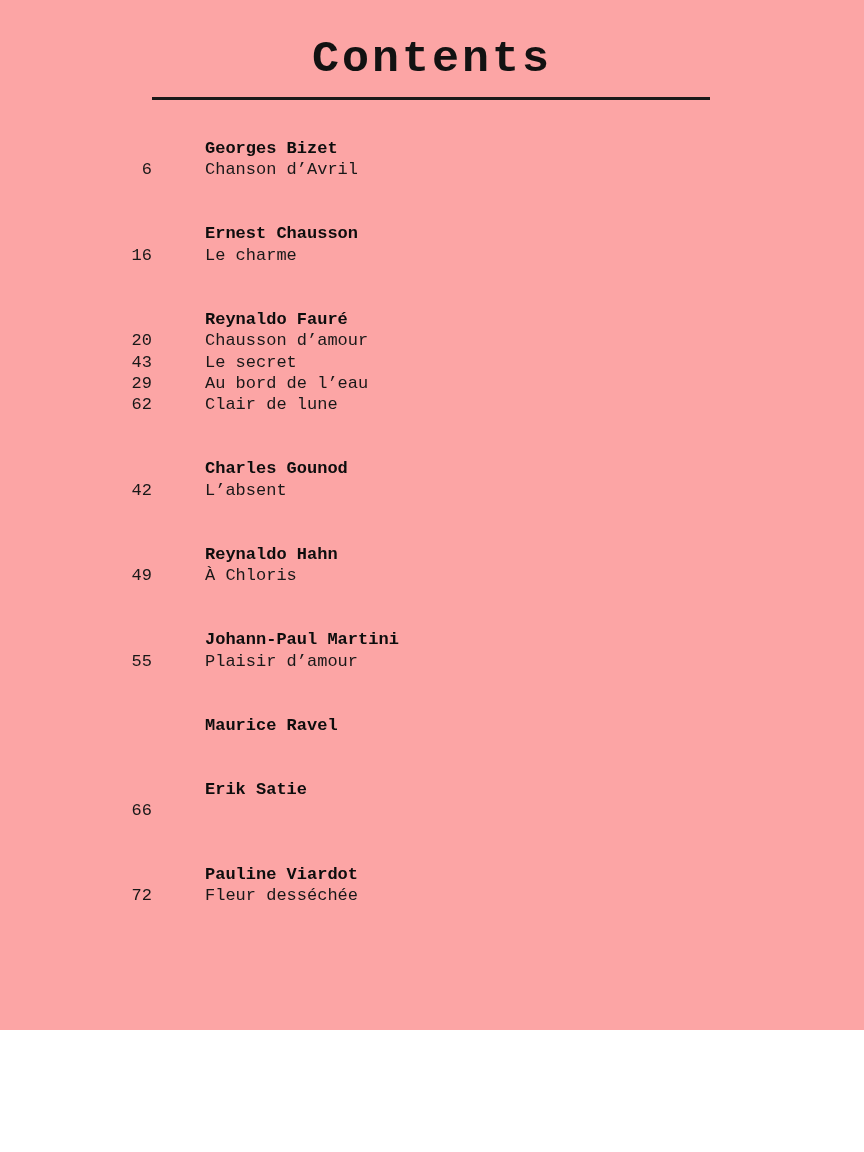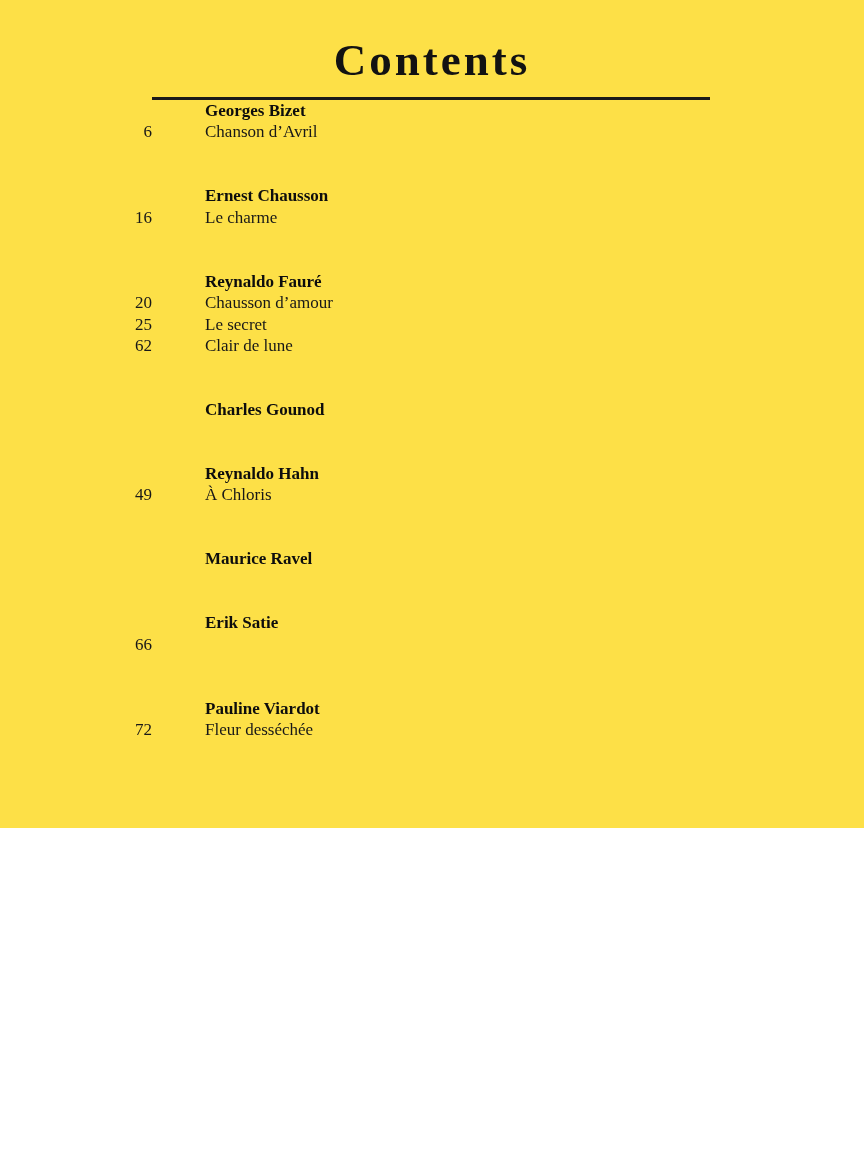--- a/index.html
+++ b/index.html
@@ -3,42 +3,43 @@
 <meta charset="utf-8">
 <style>
   html, body {
     margin: 0;
     padding: 0;
     background: #ffffff;
   }
   .page {
     position: relative;
     width: 864px;
-    height: 828px;
-    background: #fde047;
-    font-family: Liberation Serif, serif;
+    height: 1030px;
+    background: #fca5a5;
+    font-family: Liberation Mono, monospace;
     color: #111111;
     overflow: hidden;
   }
   h1.contents-title {
     margin: 36px 0 0 0;
     font-size: 45px;
     line-height: 48px;
     font-weight: bold;
     letter-spacing: 3px;
     text-align: center;
     color: #121212;
   }
   .title-rule {
     margin: 13px 0 0 152px;
     width: 558px;
     height: 3px;
     background: #1a1a1a;
   }
   .toc {
+    margin-top: 38px;
   }
   .toc-section {
     margin-bottom: 42.6px;
   }
   .toc-row {
     display: flex;
     line-height: 21.4px;
     font-size: 17px;
   }
   .num-cell {
@@ -95,51 +96,70 @@
       <div class="num-cell"></div>
       <div class="title-cell composer">Reynaldo Fauré</div>
     </div>
 
   <div class="toc-row">
     <div class="num-cell">20</div>
     <div class="title-cell">Chausson d’amour</div>
   </div>
 
   <div class="toc-row">
-    <div class="num-cell">25</div>
+    <div class="num-cell">43</div>
     <div class="title-cell">Le secret</div>
   </div>
 
+  <div class="toc-row">
+    <div class="num-cell">29</div>
+    <div class="title-cell">Au bord de l’eau</div>
+  </div>
 
   <div class="toc-row">
     <div class="num-cell">62</div>
     <div class="title-cell">Clair de lune</div>
   </div>
 </div>
 
   <div class="toc-section">
     <div class="toc-row">
       <div class="num-cell"></div>
       <div class="title-cell composer">Charles Gounod</div>
     </div>
 
+  <div class="toc-row">
+    <div class="num-cell">42</div>
+    <div class="title-cell">L’absent</div>
+  </div>
 </div>
 
   <div class="toc-section">
     <div class="toc-row">
       <div class="num-cell"></div>
       <div class="title-cell composer">Reynaldo Hahn</div>
     </div>
 
   <div class="toc-row">
     <div class="num-cell">49</div>
     <div class="title-cell">À Chloris</div>
   </div>
 </div>
 
+  <div class="toc-section">
+    <div class="toc-row">
+      <div class="num-cell"></div>
+      <div class="title-cell composer">Johann-Paul Martini</div>
+    </div>
+
+  <div class="toc-row">
+    <div class="num-cell">55</div>
+    <div class="title-cell">Plaisir d’amour</div>
+  </div>
+</div>
 
   <div class="toc-section">
     <div class="toc-row">
       <div class="num-cell"></div>
       <div class="title-cell composer">Maurice Ravel</div>
     </div>
 
 </div>
 
   <div class="toc-section">

